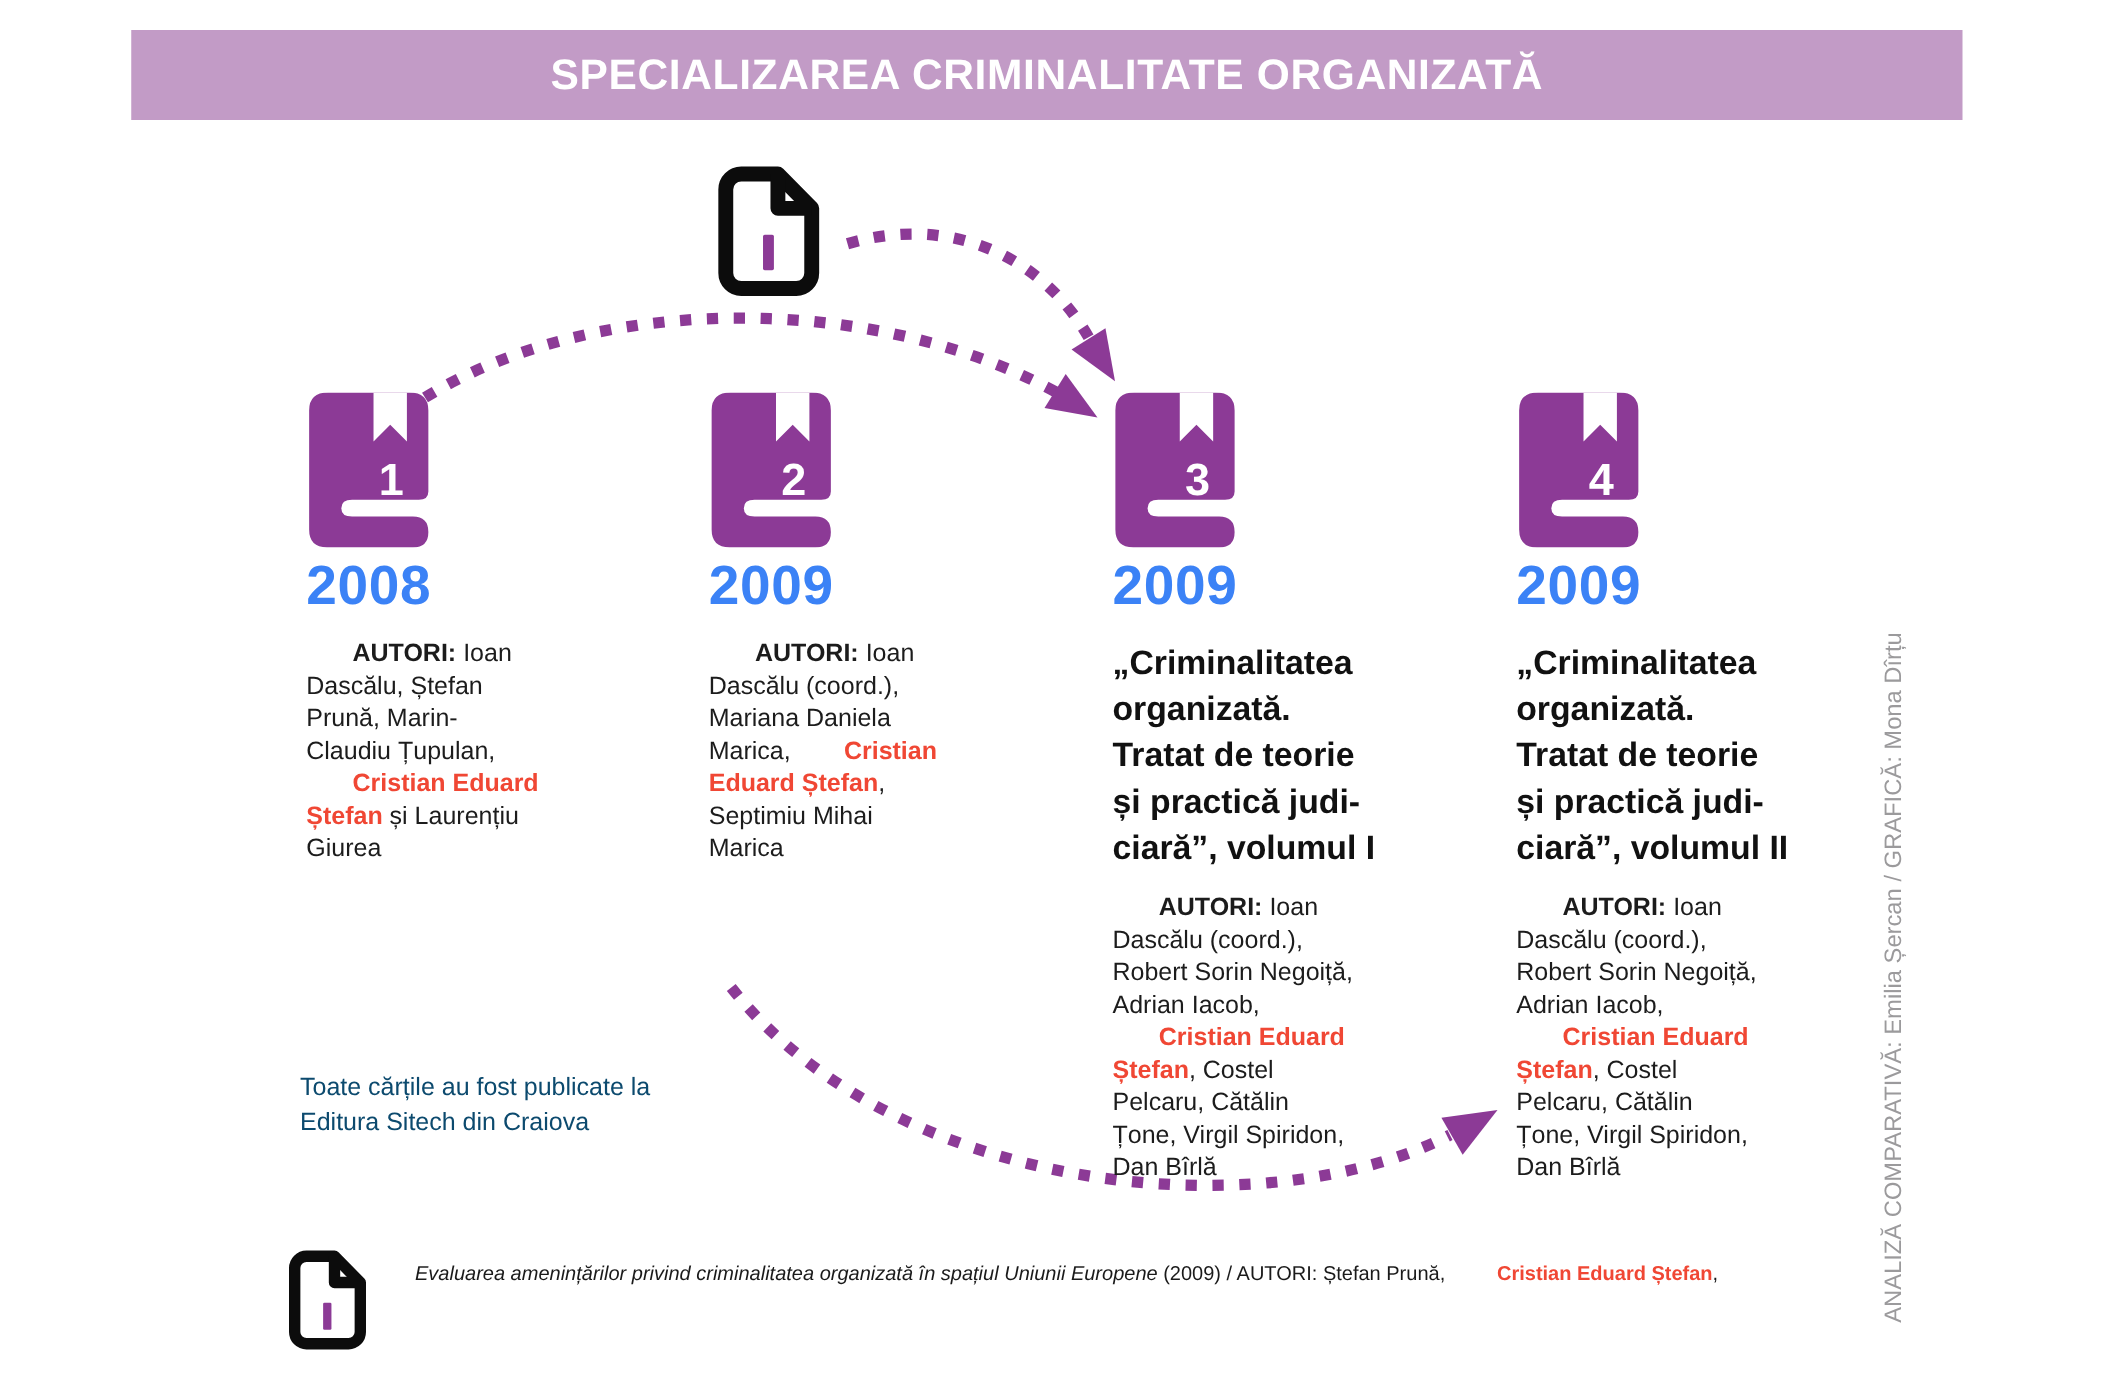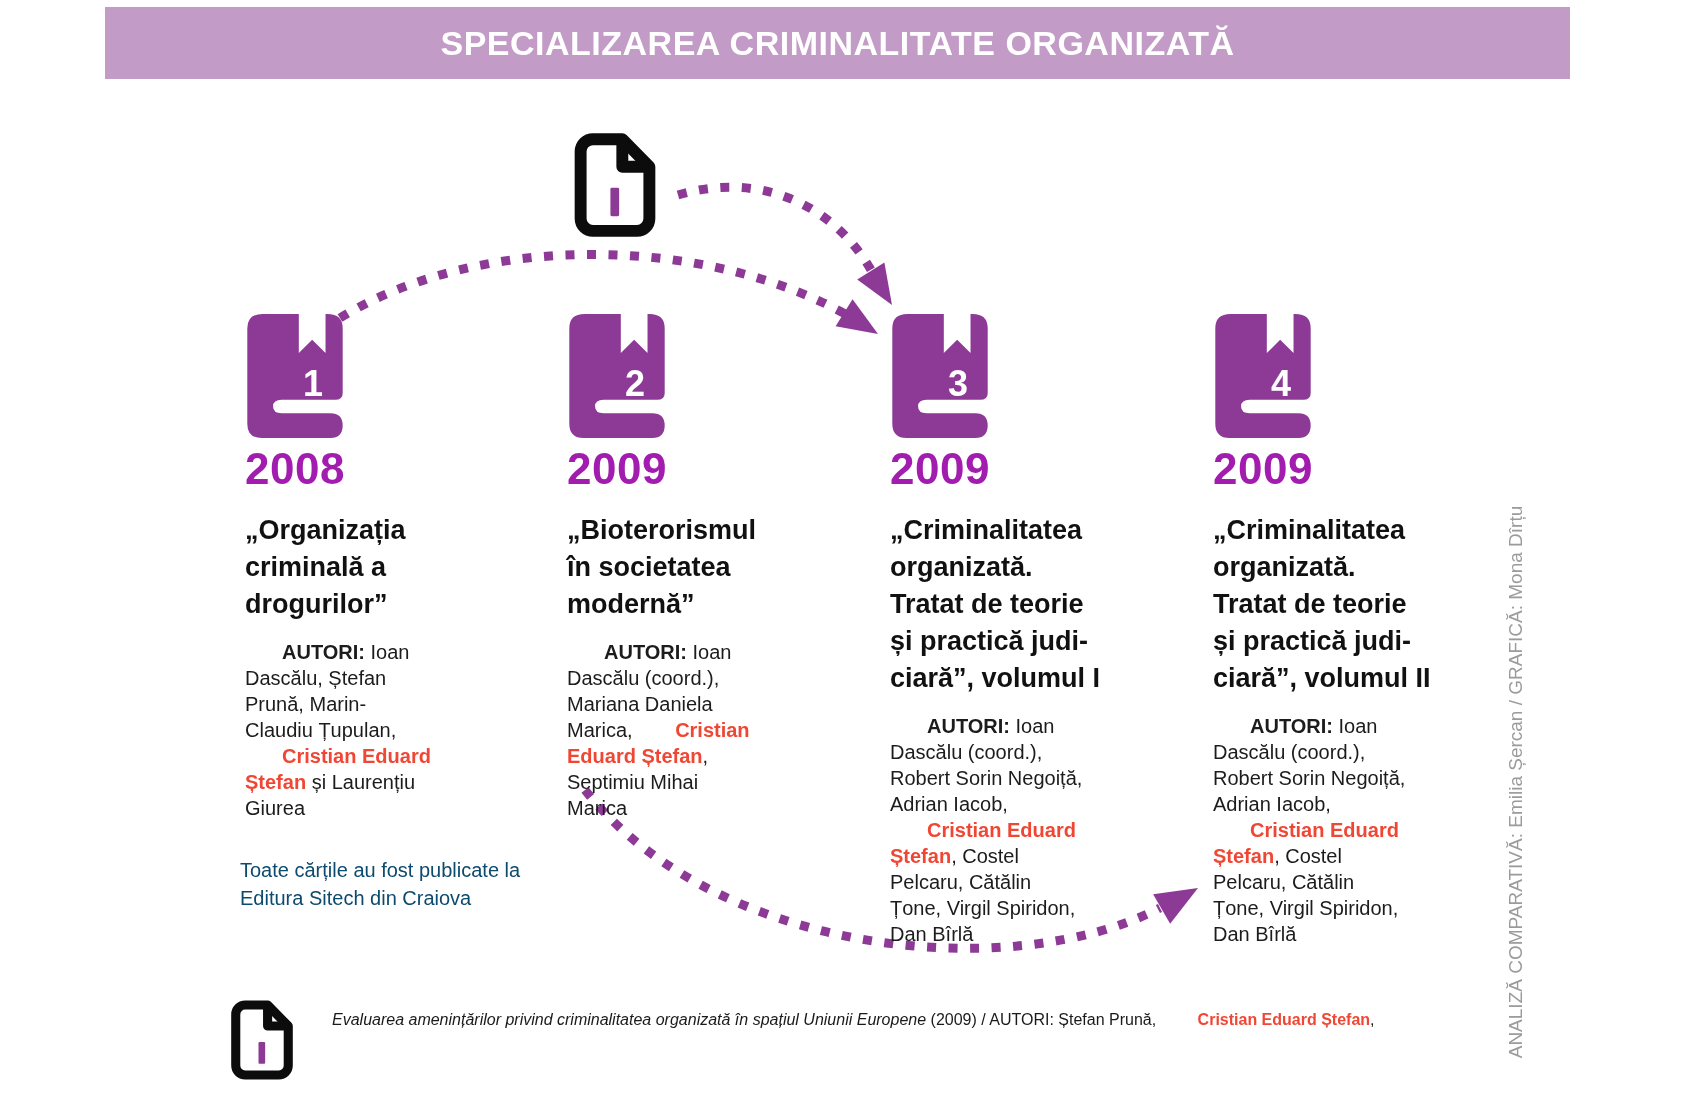--- a/index.html
+++ b/index.html
@@ -1,36 +1,36 @@
 <!DOCTYPE html>
 <html><head>
 <meta charset="utf-8">
 <style>
   html,body{margin:0;padding:0;background:#fff;}
   .canvas{
     position:relative;width:1682px;height:1104px;background:#fff;overflow:hidden;
     font-family:"Liberation Sans","DejaVu Sans",sans-serif;color:#141414;
   }
   
-  .band{position:absolute;left:105px;top:7px;width:1465px;height:72px;background:#c29bc6;
+  .band{position:absolute;left:105px;top:24px;width:1465px;height:72px;background:#c29bc6;
         display:flex;align-items:center;justify-content:center;}
   .band h1{margin:0;font-size:34px;font-weight:bold;color:#fff;letter-spacing:.5px;white-space:nowrap;}
   
   .doc-icon{position:absolute;}
   .doc-top{left:560px;top:130px;width:110px;height:110px;}
   .doc-bottom{left:220px;top:998px;width:84px;height:84px;}
   
   .arrows{position:absolute;left:0;top:0;width:1682px;height:1104px;pointer-events:none;}
   
   .col{position:absolute;top:314px;width:260px;}
   .col1{left:245px;} .col2{left:567px;} .col3{left:890px;} .col4{left:1213px;}
   .book-wrap{position:relative;width:100px;height:124px;}
   .book-num{position:absolute;left:42%;top:42%;width:52%;text-align:center;
             font-size:36px;font-weight:800;color:#fff;line-height:1;}
-  .year{margin-top:6px;font-size:44px;font-weight:800;letter-spacing:.5px;color:#a21caf;}
+  .year{margin-top:6px;font-size:44px;font-weight:800;letter-spacing:.5px;color:#3b82f6;}
   .btitle{margin-top:18px;font-size:27px;font-weight:bold;line-height:37px;color:#111;
           white-space:pre-line;}
   .authors{margin-top:16px;font-size:20px;line-height:26px;color:#1c1c1c;width:196px;}
   .col1 .authors,.col2 .authors{width:188px;}
   .seg-b{font-weight:bold;margin-left:37px;}
   .seg-red{color:#f04734;font-weight:bold;text-align:right;}
   .seg-i{font-style:italic;margin-left:22px;}
   
   .note{position:absolute;left:240px;top:856px;width:320px;font-size:20px;line-height:28px;
         color:#0c4a6e;white-space:pre-line;}
@@ -76,38 +76,32 @@
 
   <div class="col col1">
     <div class="book-wrap">
       <svg viewBox="0 0 100 130" width="100" height="124">
         <path d="M16,0 H84 Q100,0 100,15 V83 Q100,90 92,90 H36 Q27,90 27,97 Q27,104 36,104 H87 Q100,104 100,117 Q100,130 87,130 H15 Q0,130 0,115 V15 Q0,0 16,0 Z" fill="#8c3a96"></path>
         <path d="M54,0 H82 V41 L68,27 L54,41 Z" fill="#ffffff"></path>
       </svg>
       <span class="book-num">1</span>
     </div>
     <div class="year">2008</div>
-    <div class="btitle">„Organizația
-criminală a
-drogurilor”</div>
     <div class="authors"><span class="seg-b">AUTORI: </span><span>Ioan Dascălu, Ștefan Prună, Marin-Claudiu Țupulan, </span><span class="seg-b seg-red">Cristian Eduard Ștefan</span><span> și Laurențiu Giurea</span></div>
   </div>
 
   <div class="col col2">
     <div class="book-wrap">
       <svg viewBox="0 0 100 130" width="100" height="124">
         <path d="M16,0 H84 Q100,0 100,15 V83 Q100,90 92,90 H36 Q27,90 27,97 Q27,104 36,104 H87 Q100,104 100,117 Q100,130 87,130 H15 Q0,130 0,115 V15 Q0,0 16,0 Z" fill="#8c3a96"></path>
         <path d="M54,0 H82 V41 L68,27 L54,41 Z" fill="#ffffff"></path>
       </svg>
       <span class="book-num">2</span>
     </div>
     <div class="year">2009</div>
-    <div class="btitle">„Bioterorismul
-în societatea
-modernă”</div>
     <div class="authors"><span class="seg-b">AUTORI: </span><span>Ioan Dascălu (coord.), Mariana Daniela Marica, </span><span class="seg-b seg-red">Cristian Eduard Ștefan</span><span>, Septimiu Mihai Marica</span></div>
   </div>
 
   <div class="col col3">
     <div class="book-wrap">
       <svg viewBox="0 0 100 130" width="100" height="124">
         <path d="M16,0 H84 Q100,0 100,15 V83 Q100,90 92,90 H36 Q27,90 27,97 Q27,104 36,104 H87 Q100,104 100,117 Q100,130 87,130 H15 Q0,130 0,115 V15 Q0,0 16,0 Z" fill="#8c3a96"></path>
         <path d="M54,0 H82 V41 L68,27 L54,41 Z" fill="#ffffff"></path>
       </svg>
       <span class="book-num">3</span>

